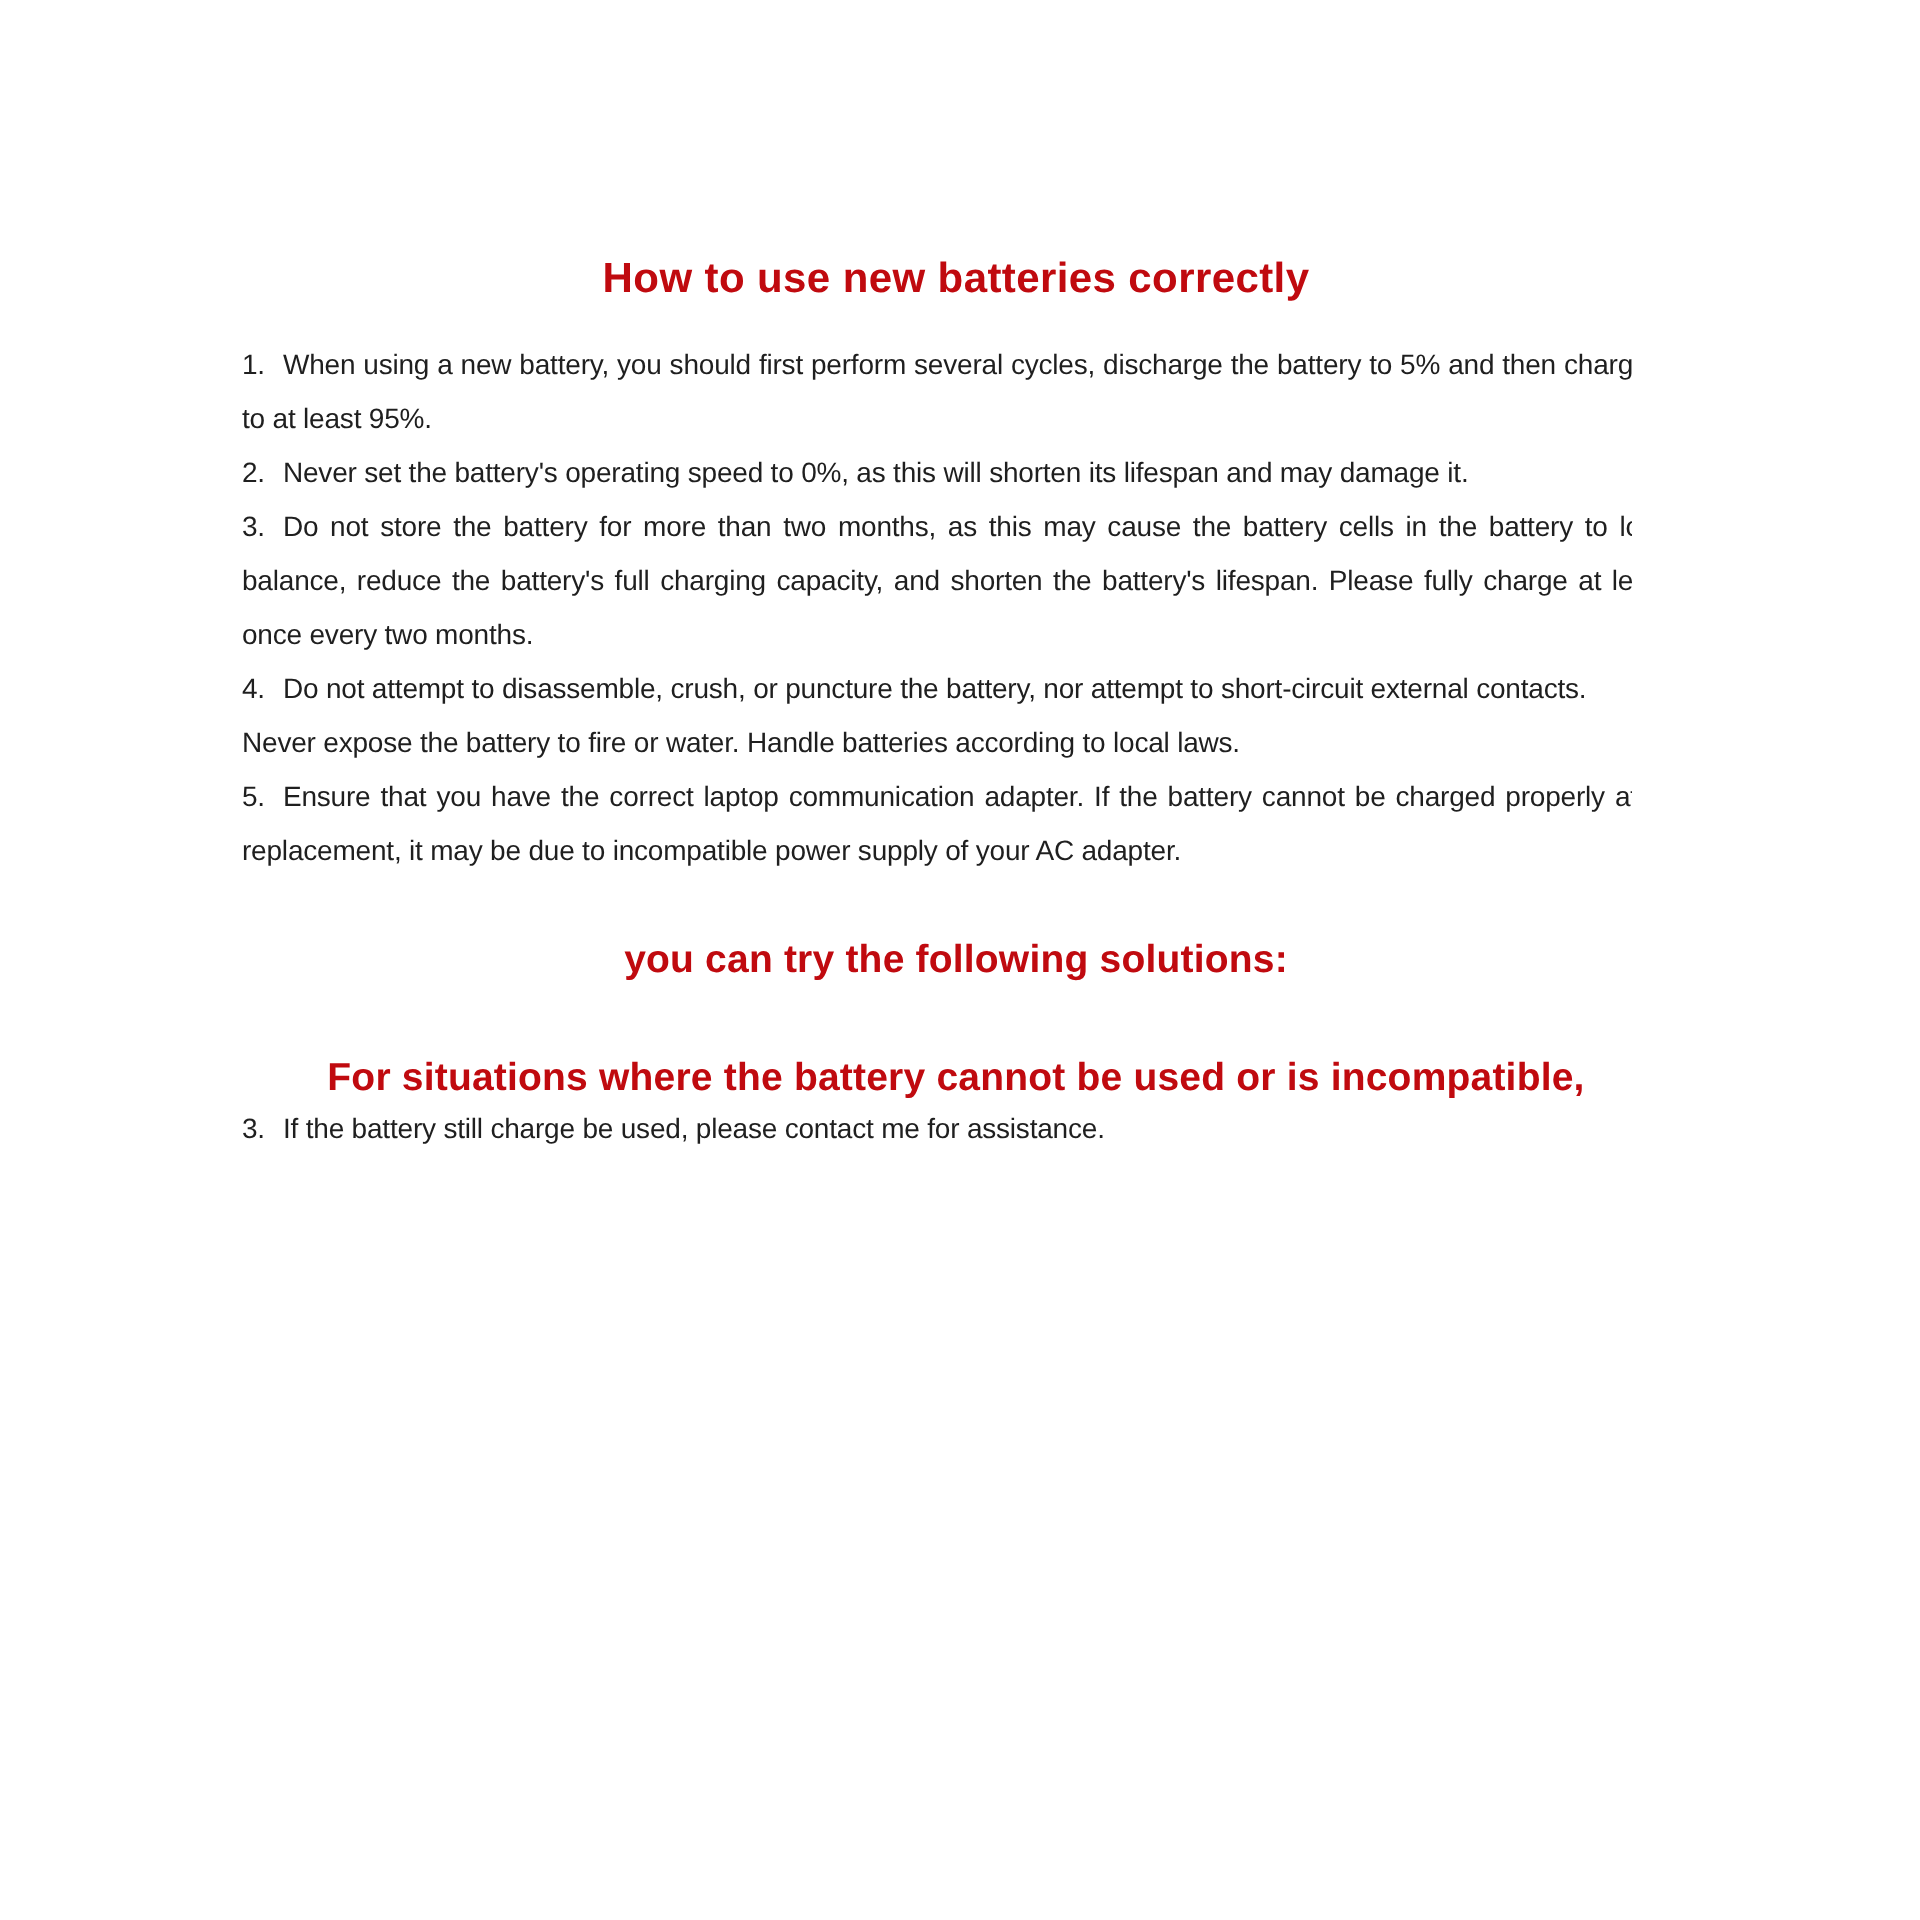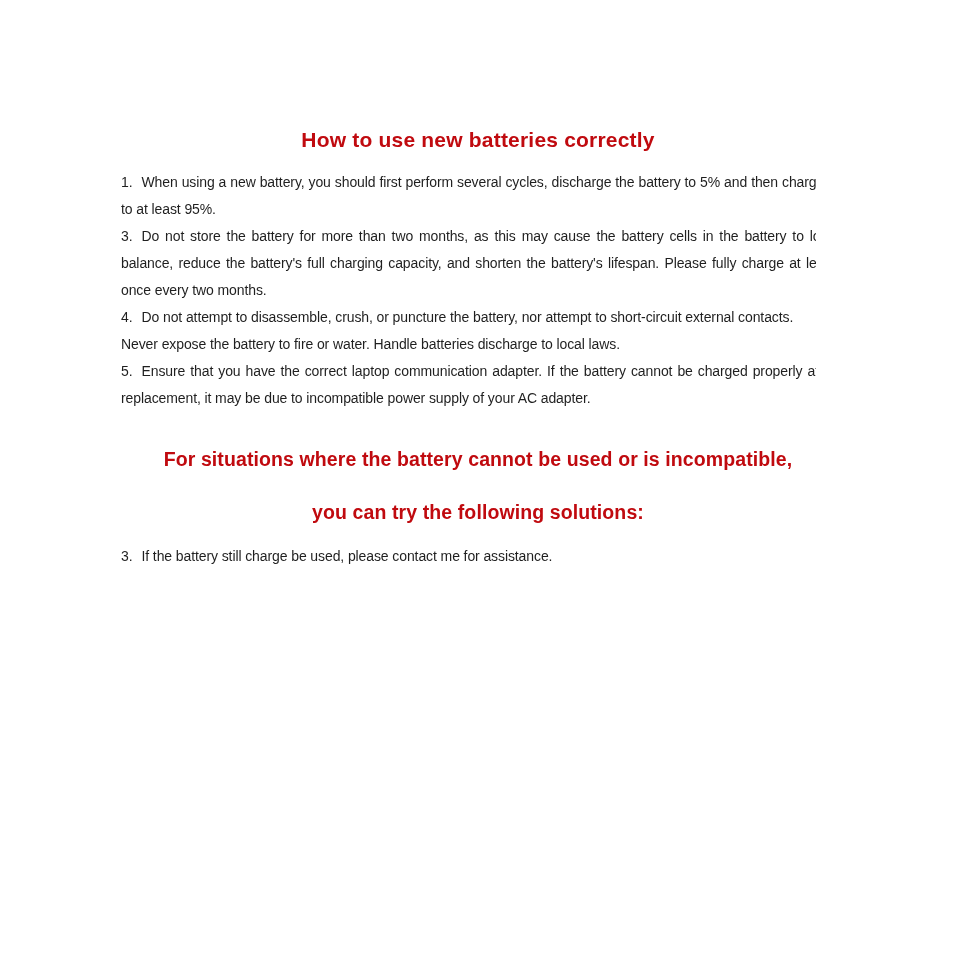--- a/index.html
+++ b/index.html
@@ -55,27 +55,28 @@
 </head>
 <body>
 
 <div class="page">
   <div class="content">
 
     <div class="doc-title">How to use new batteries correctly</div>
 
     <div class="body-block">
       <p><span class="num">1.</span><span>When using a new battery, you should first perform several cycles, discharge the battery to 5% and then charge it to at least 95%.</span></p>
+      <p><span class="num">2.</span><span>Never set the battery's operating speed to 0%, as this will shorten its lifespan and may damage it.</span></p>
       <p><span class="num">3.</span><span>Do not store the battery for more than two months, as this may cause the battery cells in the battery to lose balance, reduce the battery's full charging capacity, and shorten the battery's lifespan. Please fully charge at least once every two months.</span></p>
       <p><span class="num">4.</span><span>Do not attempt to disassemble, crush, or puncture the battery, nor attempt to short-circuit external contacts.</span></p>
-      <p><span class="num"></span><span>Never expose the battery to fire or water. Handle batteries discharge to local laws.</span></p>
+      <p><span class="num"></span><span>Never expose the battery to fire or water. Handle batteries according to local laws.</span></p>
       <p><span class="num">5.</span><span>Ensure that you have the correct laptop communication adapter. If the battery cannot be charged properly after replacement, it may be due to incompatible power supply of your AC adapter.</span></p>
     </div>
 
+    <div class="sub-heading line2">you can try the following solutions:</div>
     <div class="sub-heading line1">For situations where the battery cannot be used or is incompatible,</div>
-    <div class="sub-heading line2">you can try the following solutions:</div>
 
     <div class="body-block">
       <p><span class="num">3.</span><span>If the battery still charge be used, please contact me for assistance.</span></p>
     </div>
 
   </div>
 </div>
 
 </body></html>

